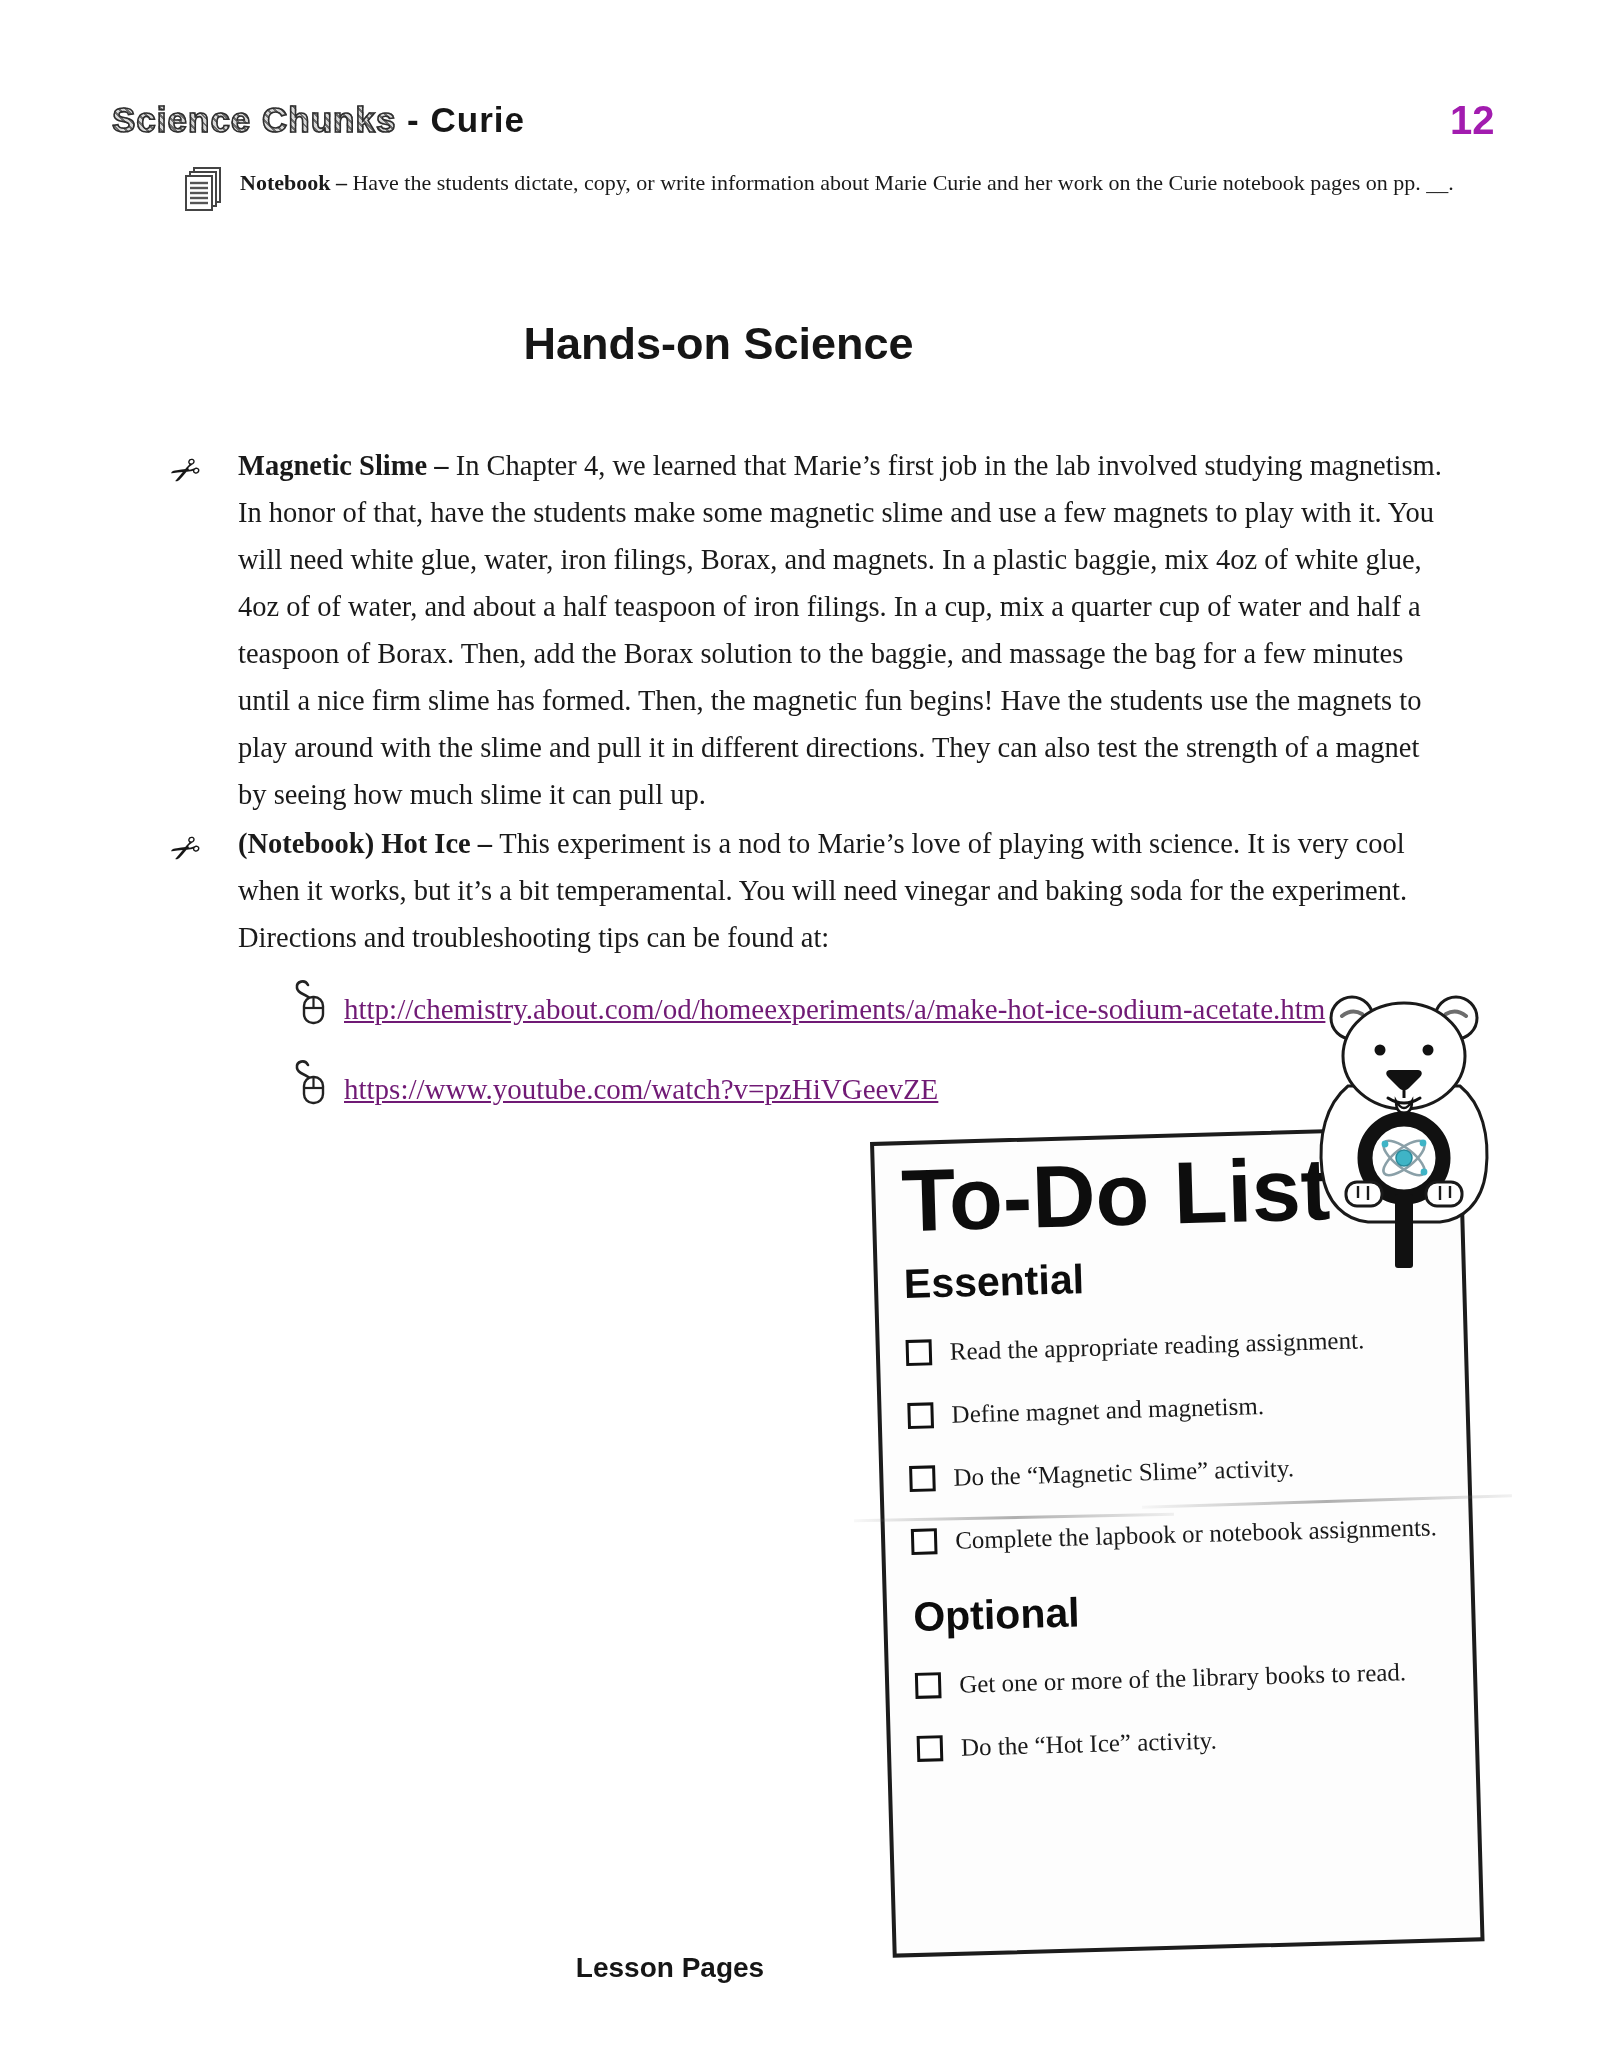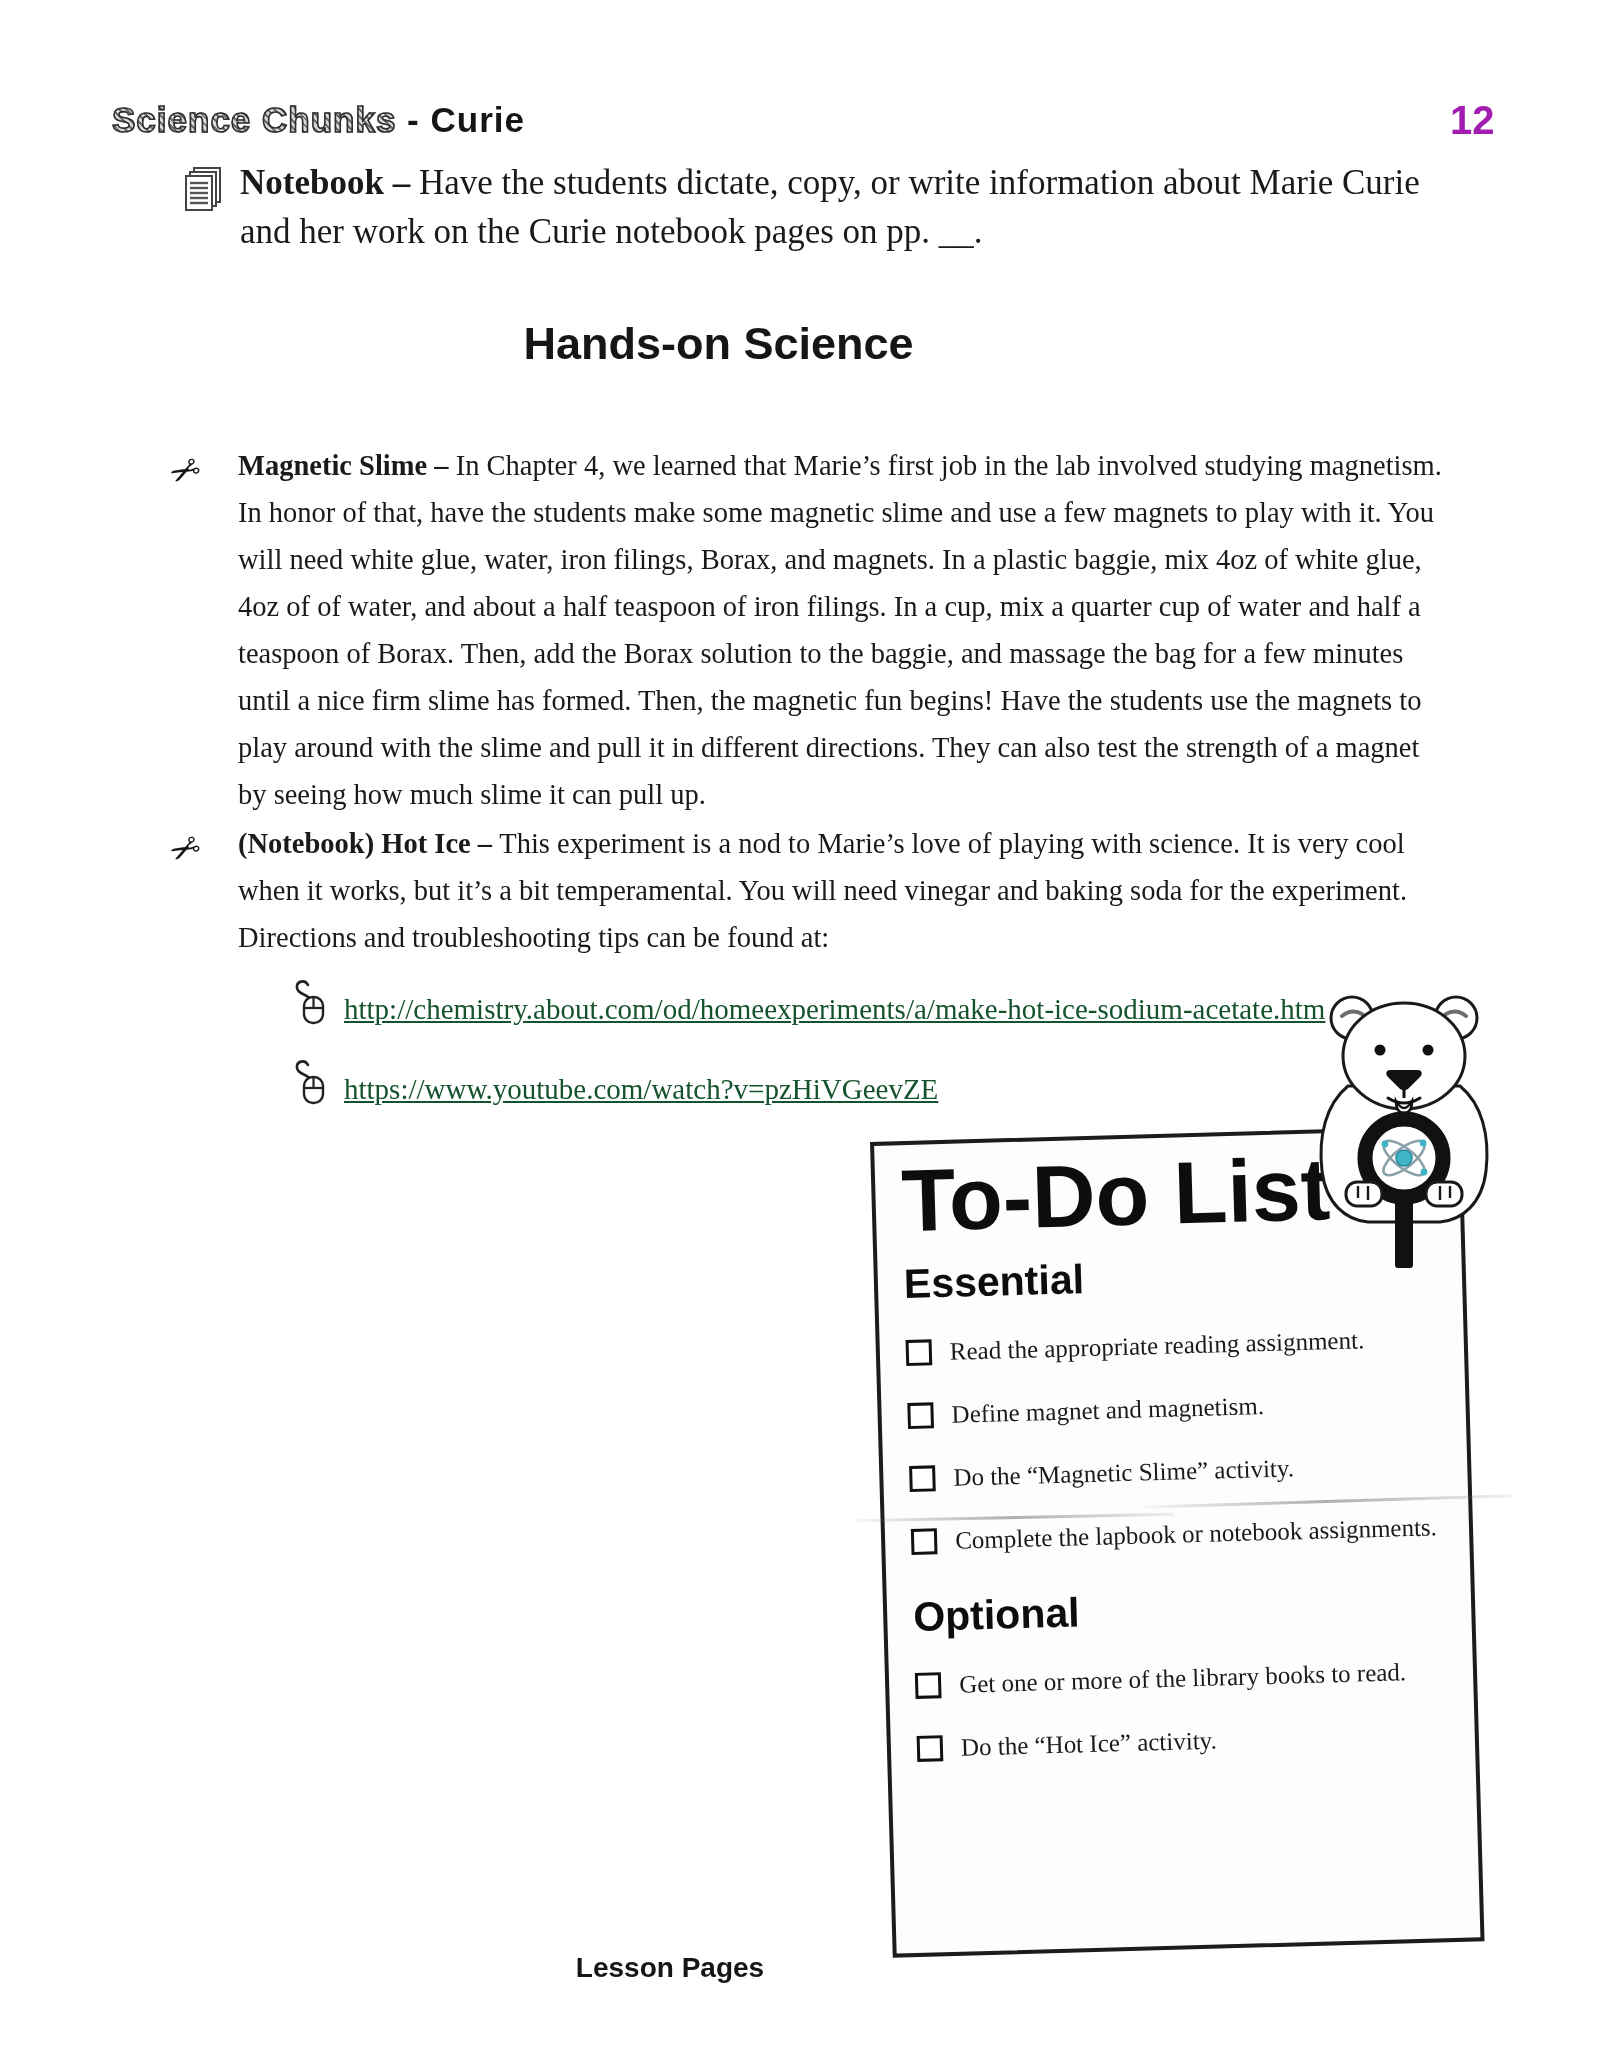--- a/index.html
+++ b/index.html
@@ -17,33 +17,33 @@
     .brand .chunky{
       background:repeating-linear-gradient(45deg,#6f6f6f 0 2px,#d9d9d9 2px 5px);
       -webkit-background-clip:text;background-clip:text;color:transparent;
     }
   }
   .brand .solid{color:#161616;}
   .page-num{position:absolute;left:1438px;top:98px;font-size:40px;color:#a21caf;}
   
   .notebook-item{position:absolute;left:160px;top:158px;width:1300px;}
   .pages-icon{position:absolute;left:8px;top:6px;}
-  .notebook-text{margin-left:68px;font-size:35px;line-height:49px;}
+  .notebook-text{margin-left:68px;font-size:22px;line-height:49px;}
   b.lbl{font-weight:bold;}
   
   .hands-on{position:absolute;left:0;top:318px;width:1413px;text-align:center;font-size:45px;color:#161616;}
   .coordinating{position:absolute;left:102px;top:386px;font-size:37px;color:#161616;}
   
   .activities{position:absolute;left:160px;top:442px;width:1282px;font-size:28.5px;line-height:47px;}
   .activity{position:relative;padding-left:66px;}
   .activity + .activity{margin-top:2px;}
   .scissors{position:absolute;left:-2px;top:6px;font-size:36px;display:inline-block;
             transform:scaleX(-1) rotate(28deg);font-family:"DejaVu Sans",sans-serif;color:#161616;}
   .link-row{display:flex;align-items:center;gap:14px;margin-left:118px;margin-top:16px;}
-  .link-row .url{font-size:29px;text-decoration:underline;color:#14532d;white-space:nowrap;}
+  .link-row .url{font-size:29px;text-decoration:underline;color:#701a75;white-space:nowrap;}
   .or-text{margin-left:64px;margin-top:16px;}
   
   .todo-box{
     position:absolute;left:858px;top:1142px;width:592px;height:816px;
     background:#fdfdfd;border:4px solid #1c1c1c;box-sizing:border-box;
     transform:rotate(-1.6deg);transform-origin:top left;
     padding:10px 12px 10px 26px;z-index:2;
   }
   .todo-title{font-size:88px;line-height:1.05;letter-spacing:0;color:#0d0d0d;white-space:nowrap;}
   .todo-heading{font-size:41px;color:#0d0d0d;margin-top:14px;}

